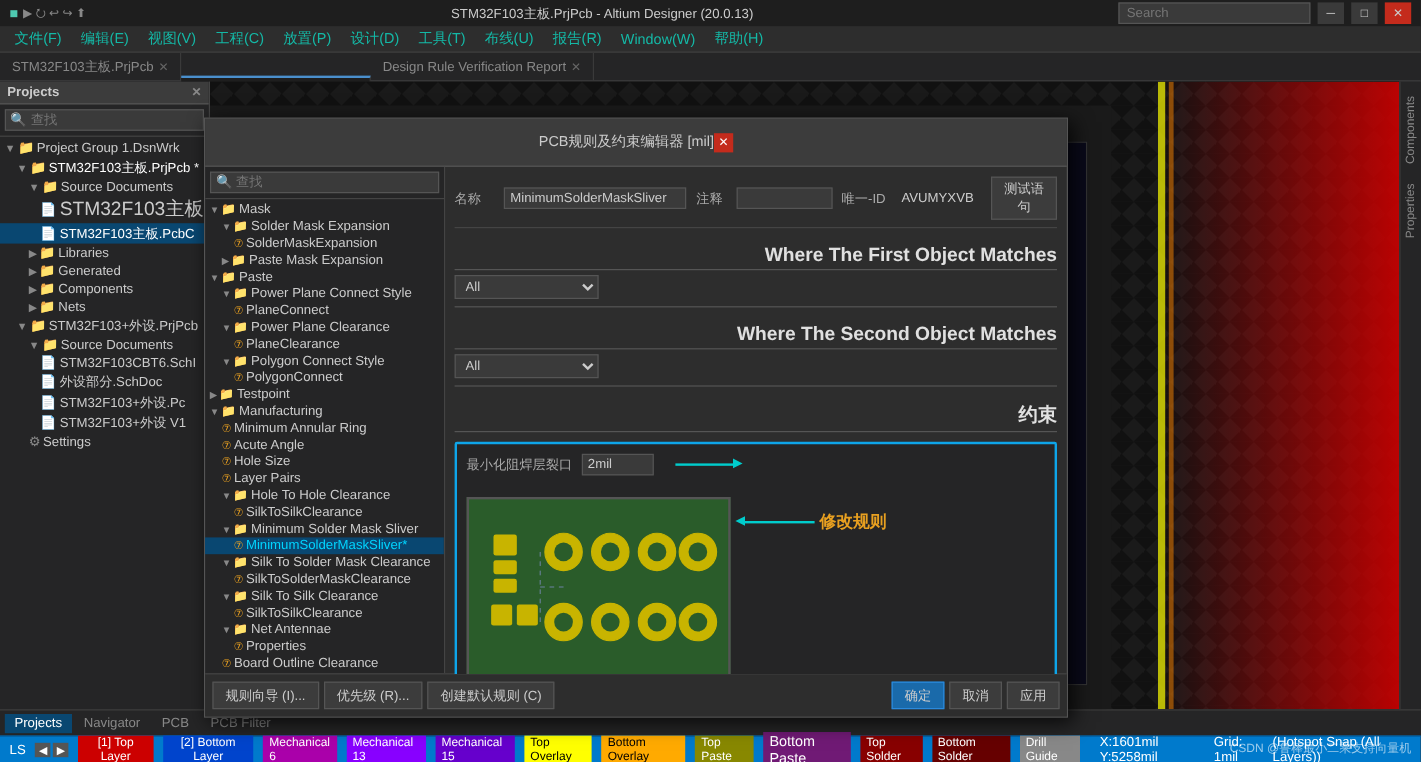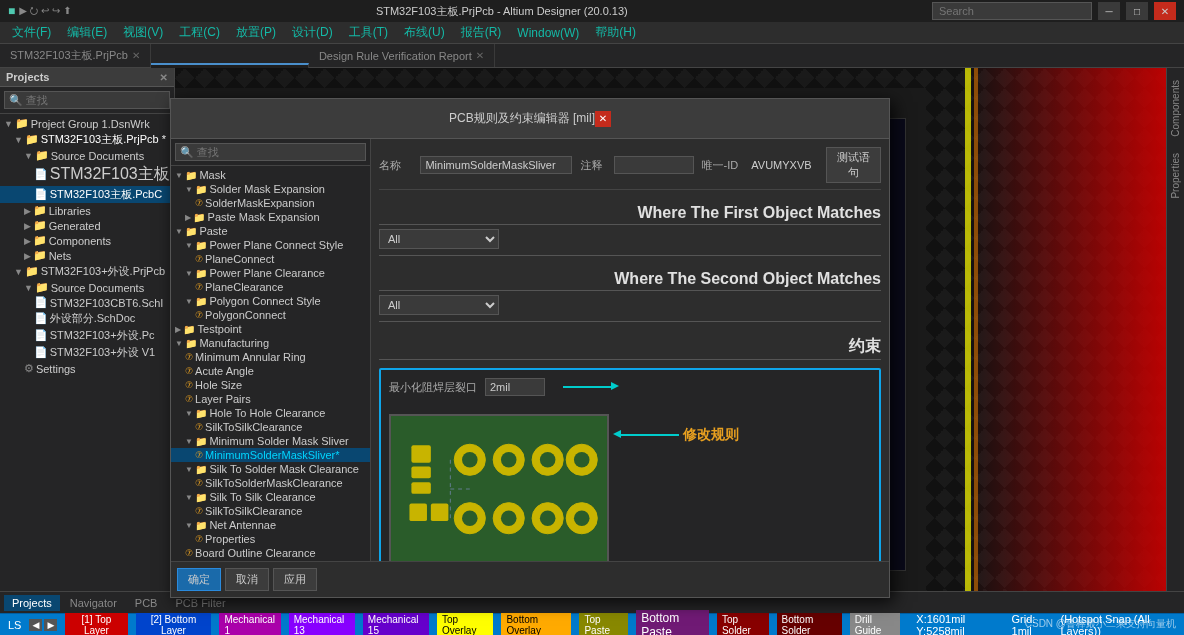--- a/index.html
+++ b/index.html
@@ -509,20 +509,25 @@
                 </div>
                 <span style="color:#e8a020;font-size:14px;font-weight:bold;">修改规则</span>
               </div>
             </div>
           </div>
         </div>
       </div>
     </div>
 
     <div id="rules-dialog-footer">
+      <div class="footer-left">
+        <button class="footer-btn">规则向导 (I)...</button>
+        <button class="footer-btn">优先级 (R)...</button>
+        <button class="footer-btn">创建默认规则 (C)</button>
+      </div>
       <div class="footer-right">
         <button class="footer-btn primary">确定</button>
         <button class="footer-btn">取消</button>
         <button class="footer-btn">应用</button>
       </div>
     </div>
   </div>
 
 </div>
 
@@ -534,21 +539,21 @@
 </div>
 
 <div id="statusbar">
   <span>LS</span>
   <span style="display:flex;gap:2px;align-items:center;">
     <button style="background:#555;border:none;color:#fff;font-size:9px;padding:1px 3px;cursor:pointer;">◀</button>
     <button style="background:#555;border:none;color:#fff;font-size:9px;padding:1px 3px;cursor:pointer;">▶</button>
   </span>
   <button class="layer-btn layer-red">[1] Top Layer</button>
   <button class="layer-btn layer-blue">[2] Bottom Layer</button>
-  <span style="background:#aa00aa;color:#fff;padding:1px 5px;font-size:10px;cursor:pointer;">Mechanical 1</span>
+  <span style="background:#aa00aa;color:#fff;padding:1px 5px;font-size:10px;cursor:pointer;">Mechanical 6</span>
   <span style="background:#8800ff;color:#fff;padding:1px 5px;font-size:10px;cursor:pointer;">Mechanical 13</span>
   <span style="background:#6600cc;color:#fff;padding:1px 5px;font-size:10px;cursor:pointer;">Mechanical 15</span>
   <span style="background:#ffff00;color:#000;padding:1px 5px;font-size:10px;cursor:pointer;">Top Overlay</span>
   <span style="background:#ffaa00;color:#000;padding:1px 5px;font-size:10px;cursor:pointer;">Bottom Overlay</span>
   <span style="background:#888800;color:#fff;padding:1px 5px;font-size:10px;cursor:pointer;">Top Paste</span>
   <span style="background:#701a75;color:#fff;padding:1px 5px;font-size:12px;cursor:pointer;">Bottom Paste</span>
   <span style="background:#880000;color:#fff;padding:1px 5px;font-size:10px;cursor:pointer;">Top Solder</span>
   <span style="background:#660000;color:#fff;padding:1px 5px;font-size:10px;cursor:pointer;">Bottom Solder</span>
   <span style="background:#888;color:#fff;padding:1px 5px;font-size:10px;cursor:pointer;">Drill Guide</span>
   <span style="flex:1;"></span>

